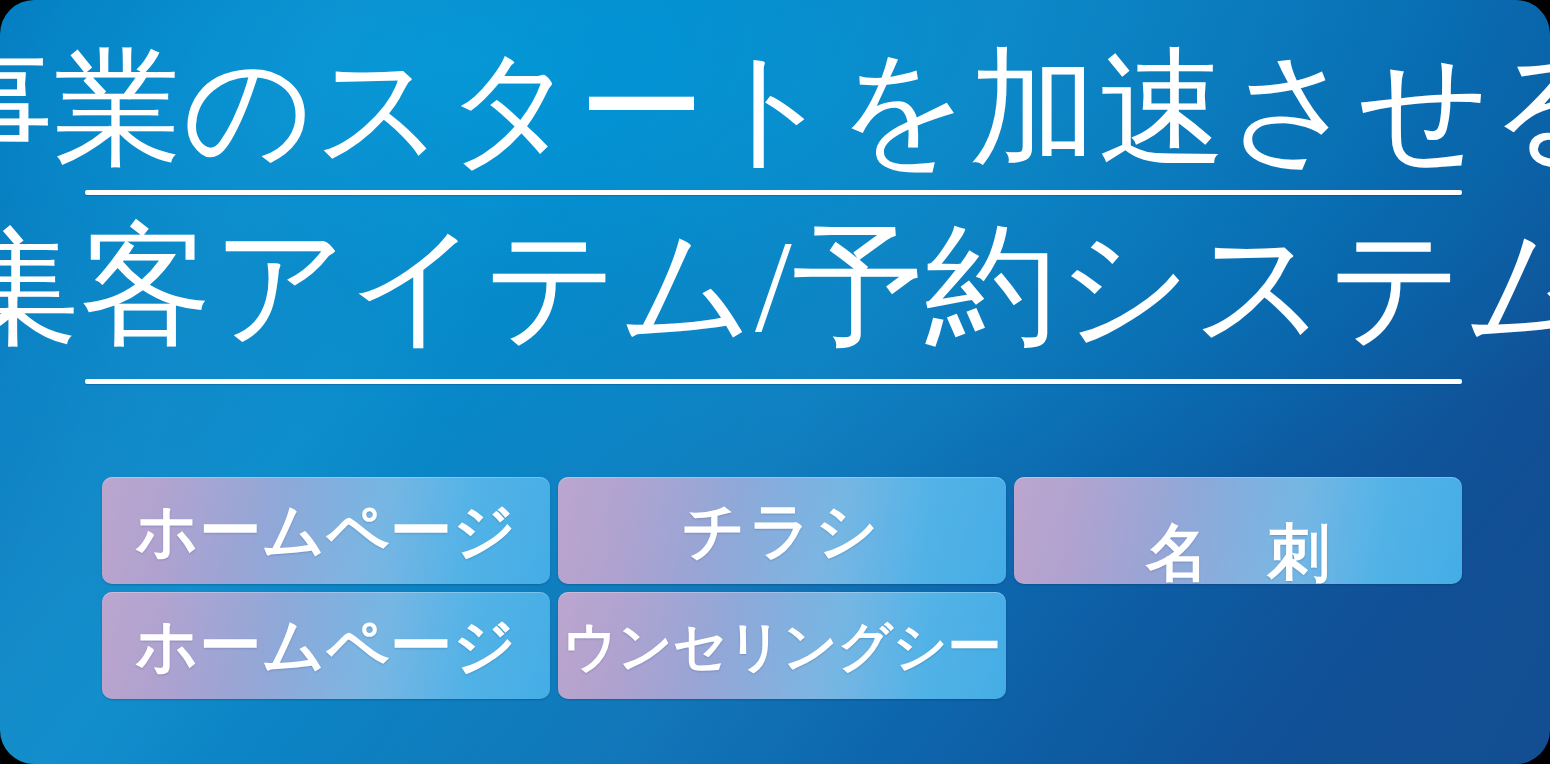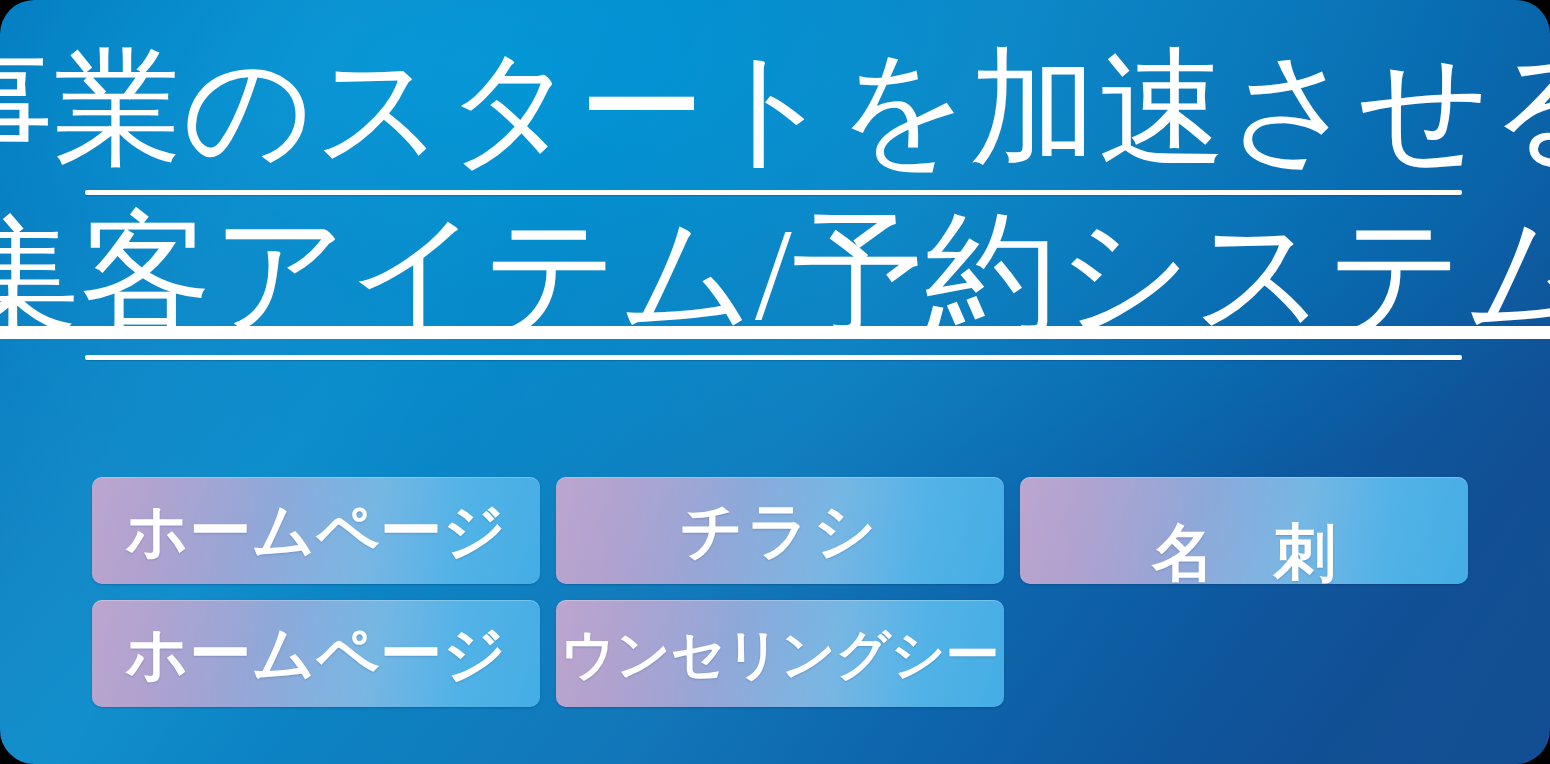--- a/index.html
+++ b/index.html
@@ -72,47 +72,47 @@
     letter-spacing: 0.005em;
     height: 162px;
     display: flex;
     align-items: center;
     justify-content: center;
   }
 
   .hl-line-2 {
     font-size: 132px;
     letter-spacing: 0.004em;
-    height: 160px;
+    height: 184px;
     display: flex;
     align-items: center;
     justify-content: center;
-    text-decoration: underline;
   }
 
   .rule {
     height: 5px;
     background: #ffffff;
     border-radius: 2px;
     box-shadow: 0 1px 1px rgba(0,40,90,0.25);
   }
   .rule-top   { margin: 0 0 0 0; }
   .rule-bot   { margin: 0; }
 
   
   .badge-grid {
     position: absolute;
-    left: 92px;
+    left: 102px;
     top: 477px;
     width: 1376px;
     display: grid;
     grid-template-columns: 448px 448px 448px;
     grid-template-rows: 107px 107px;
     column-gap: 16px;
     row-gap: 16px;
+    gap: 8px;
   }
 
   .badge {
     position: relative;
     border-radius: 10px;
     background-image: linear-gradient(95deg, #b49cc9 0%, #ab9dcd 14%, #96a6d6 34%, #6fb2e2 62%, #4cb0e6 82%, #45ade5 100%);
     box-shadow: inset 0 1px 0 rgba(255,255,255,0.25), 0 1px 2px rgba(0,30,70,0.25);
     overflow: hidden;
     display: flex;
     align-items: center;

